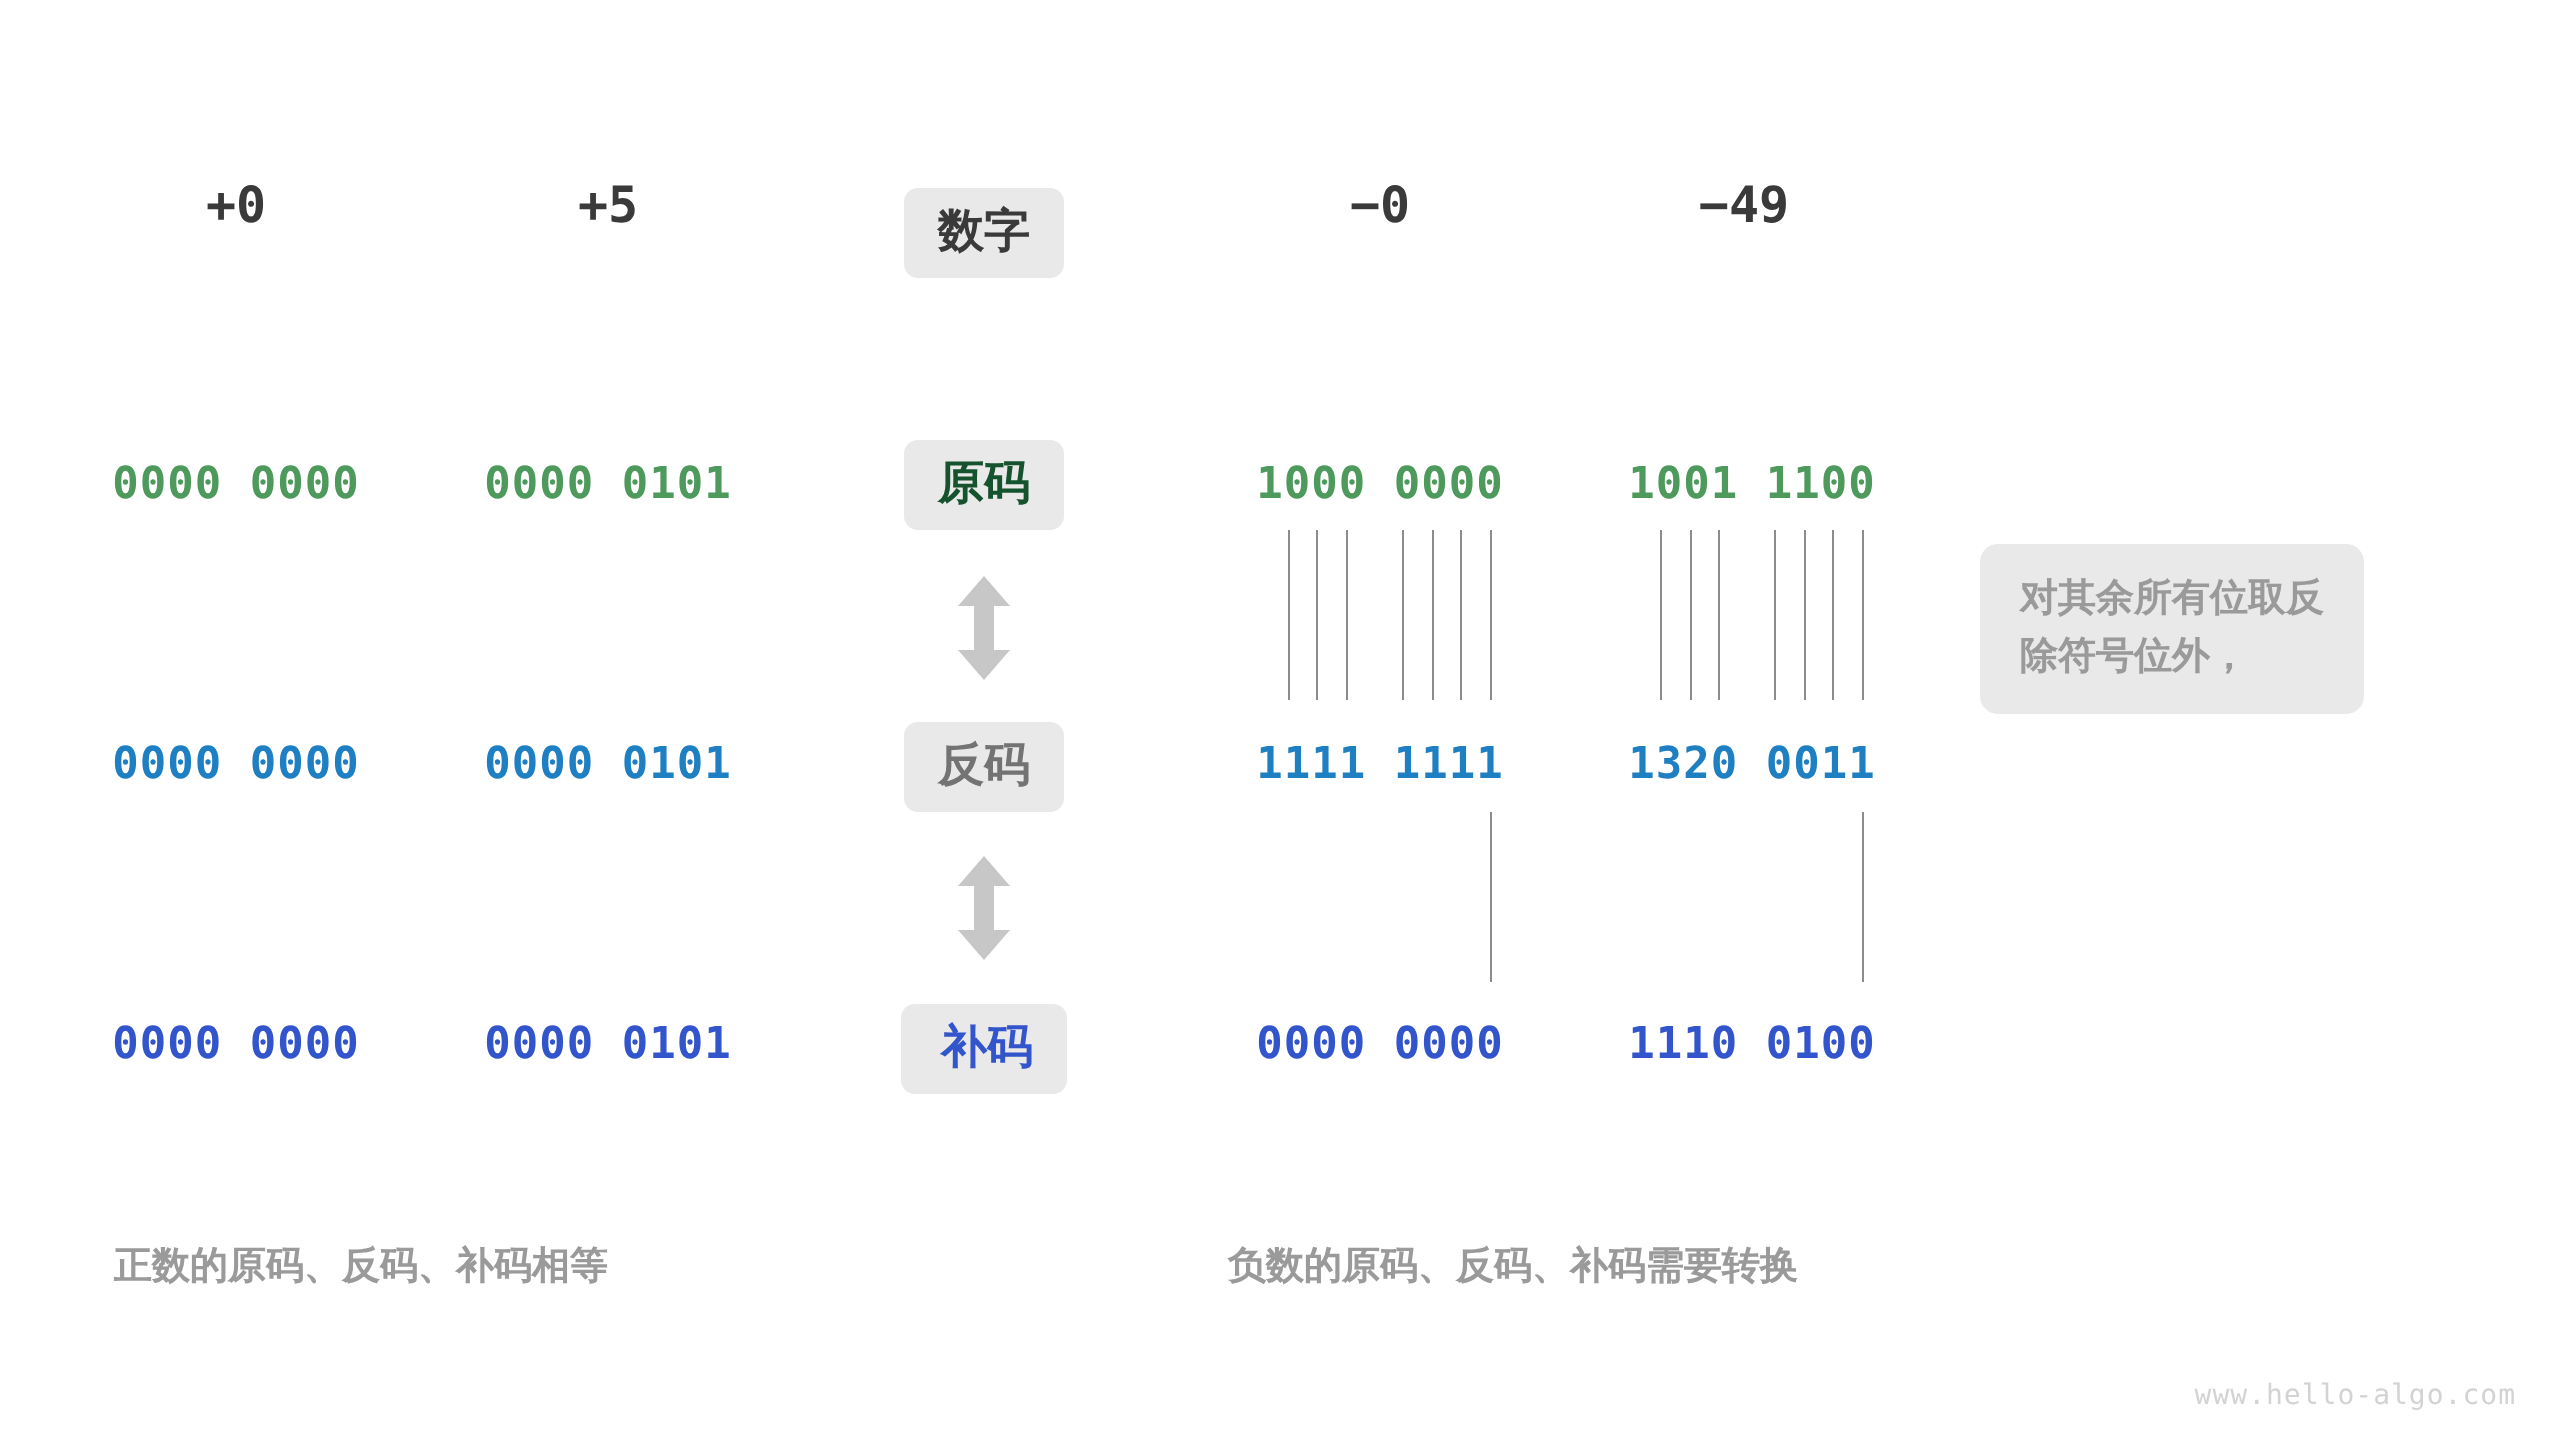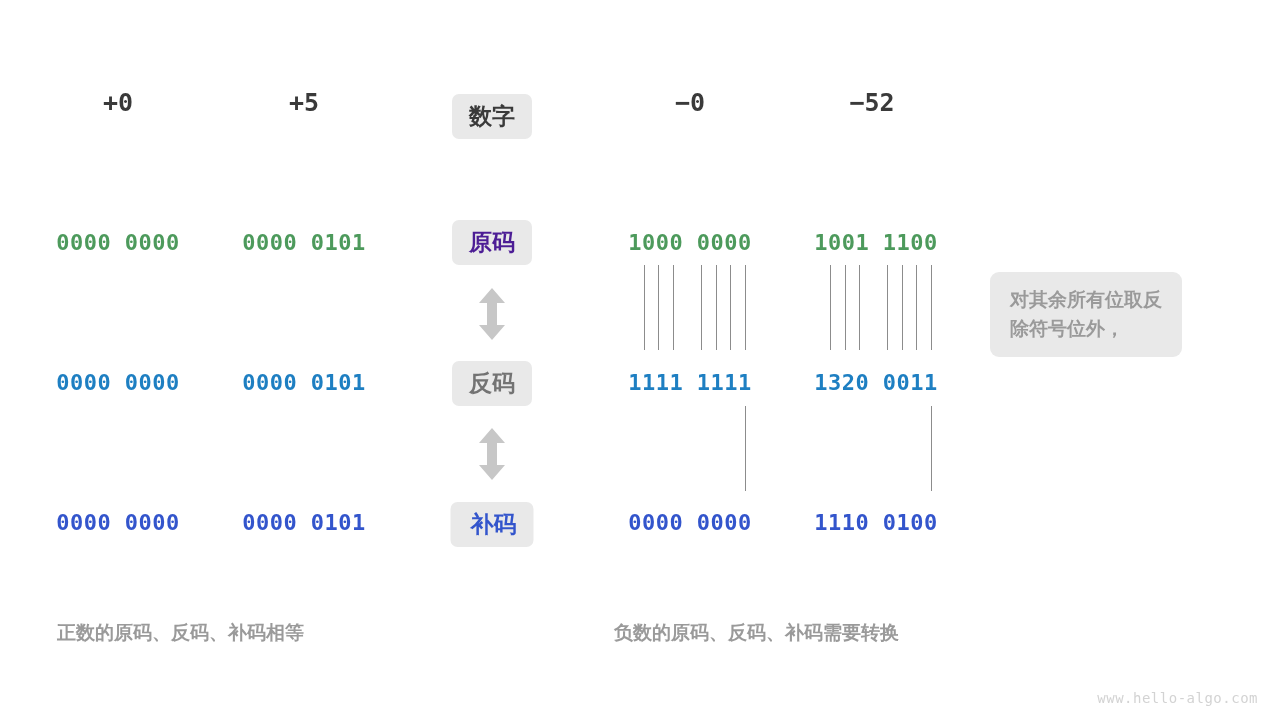--- a/index.html
+++ b/index.html
@@ -53,21 +53,21 @@
     transform: translateX(-50%);
     background: #e9e9e9;
     border-radius: 7px;
     padding: 9px 17px;
     font-size: 23px;
     font-weight: bold;
     line-height: 1.18;
     white-space: nowrap;
   }
   .badge.dark  { color: #3a3a3a; }
-  .badge.green { color: #4c1d95; }
+  .badge.green { color: #14532d; }
   .badge.blue  { color: #737373; }
   .badge.navy  { color: #3355cc; padding-left: 20px; }
 
   
   .note {
     position: absolute;
     background: #e9e9e9;
     border-radius: 9px;
     padding: 13px 20px;
     font-size: 19px;
@@ -119,21 +119,21 @@
 <div class="canvas">
 
   <div class="cell num-head" style="left:118px; top:88px;">+0</div>
 
   <div class="cell num-head" style="left:304px; top:88px;">+5</div>
 
   <div class="badge dark" style="left:492px; top:82px;margin-top:12px;">数字</div>
 
   <div class="cell num-head" style="left:690px; top:88px;">−0</div>
 
-  <div class="cell num-head" style="left:872px; top:88px;">−52</div>
+  <div class="cell num-head" style="left:872px; top:88px;">−49</div>
 
   <div class="cell bits green" style="left:118px; top:230px;">0000 0000</div>
 
   <div class="cell bits green" style="left:304px; top:230px;">0000 0101</div>
 
   <div class="badge green" style="left:492px; top:220px;">原码</div>
 
   <div class="cell bits green" style="left:690px; top:230px;">1000 0000</div>
 
   <div class="cell bits green" style="left:876px; top:230px;">1001 1100</div>

